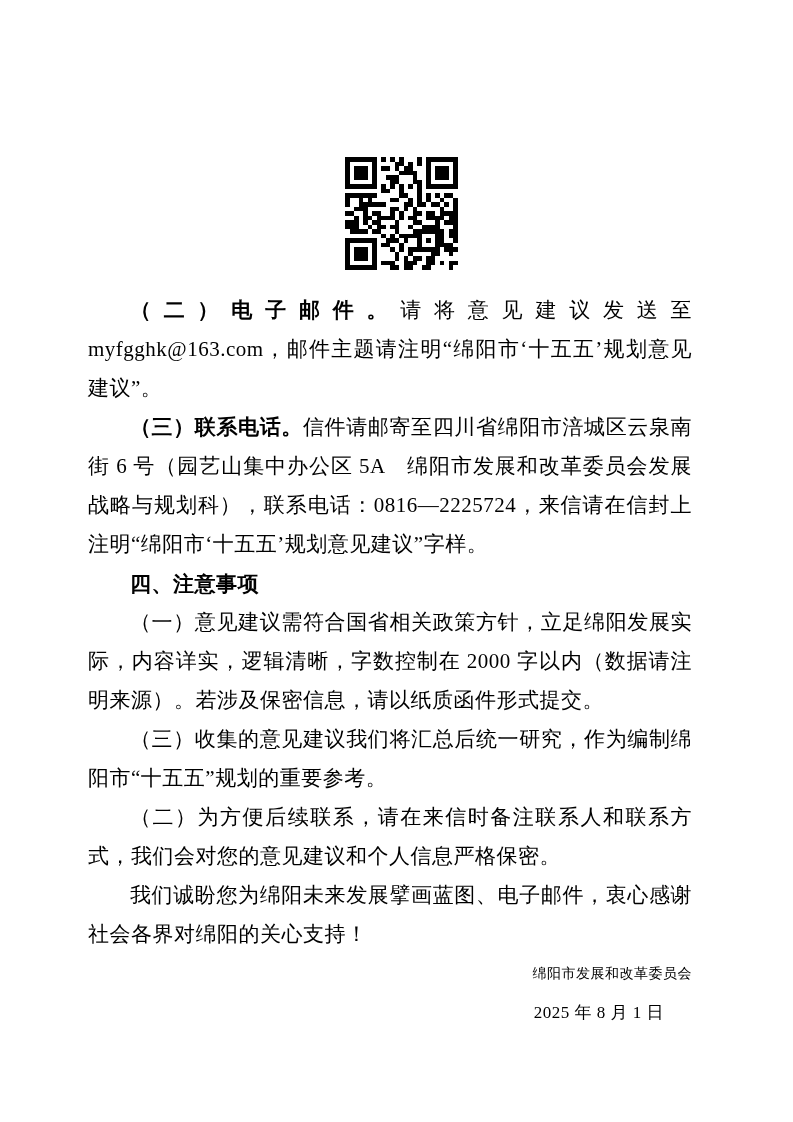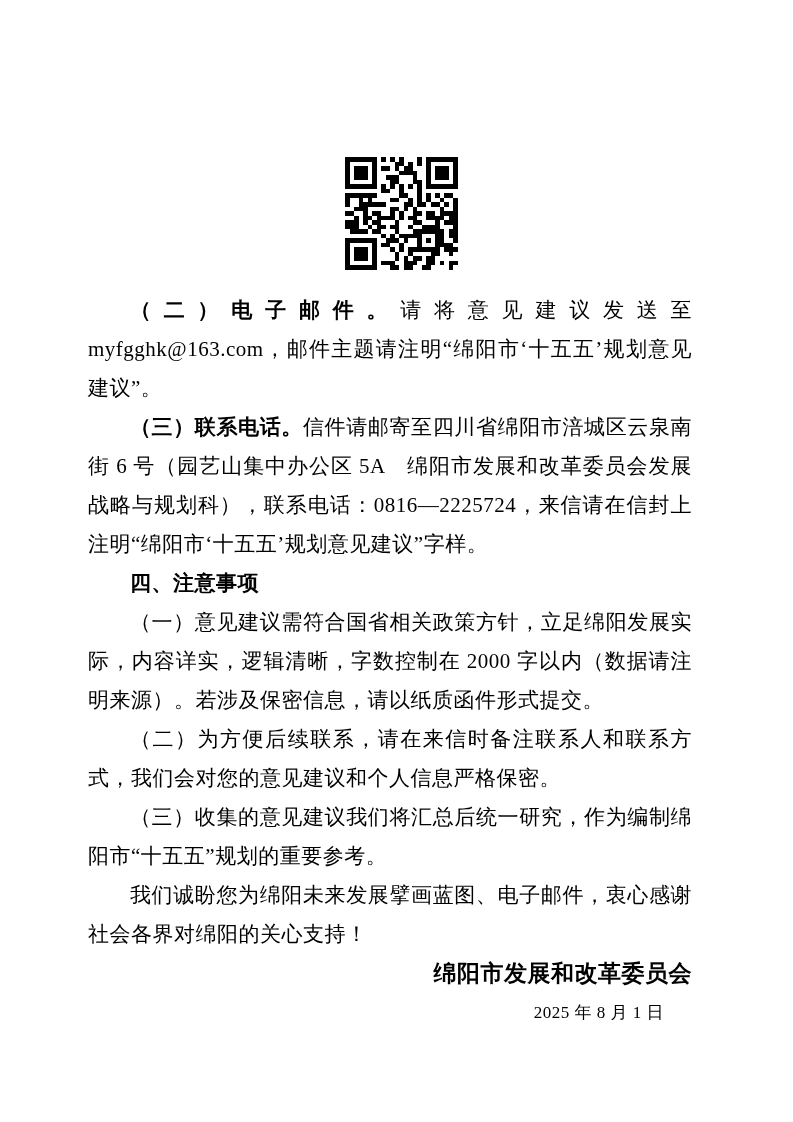--- a/index.html
+++ b/index.html
@@ -28,31 +28,30 @@
   }
   .para{
     margin:0;
     font-size:21px;
     line-height:39px;
     text-align:justify;
     text-indent:2em;
     letter-spacing:0.5px;
   }
   .para.heading{
-    font-family:Liberation Serif, serif;
+    font-family:Liberation Sans, sans-serif;
     font-weight:bold;
     text-align:left;
   }
   .lead{font-weight:bold;}
   .signature{margin-top:0;}
   .sig-org{
-    font-size:23px;line-height:39px;
+    font-size:14px;line-height:39px;
     text-align:right;
     letter-spacing:0.5px;
-    font-weight:bold;
   }
   .sig-date{
     font-size:17px;line-height:39px;
     text-align:right;
     padding-right:28px;
     letter-spacing:0.5px;
   }
 </style>
 </head>
 <body>
@@ -388,22 +387,22 @@
         <rect x="23" y="24" width="1" height="1" fill="#000000"></rect>
       </svg>
   </div>
 
   <div class="content" id="content">
     <div id="paragraphs">
         <p class="para"><span class="lead">（二）电子邮件。</span><span class="body-text">请将意见建议发送至 myfgghk@163.com，邮件主题请注明“绵阳市‘十五五’规划意见建议”。</span></p>
         <p class="para"><span class="lead">（三）联系电话。</span><span class="body-text">信件请邮寄至四川省绵阳市涪城区云泉南街 6 号（园艺山集中办公区 5A　绵阳市发展和改革委员会发展战略与规划科），联系电话：0816—2225724，来信请在信封上注明“绵阳市‘十五五’规划意见建议”字样。</span></p>
         <p class="para heading"><span class="lead">四、注意事项</span></p>
         <p class="para"><span class="body-text">（一）意见建议需符合国省相关政策方针，立足绵阳发展实际，内容详实，逻辑清晰，字数控制在 2000 字以内（数据请注明来源）。若涉及保密信息，请以纸质函件形式提交。</span></p>
+        <p class="para"><span class="body-text">（三）收集的意见建议我们将汇总后统一研究，作为编制绵阳市“十五五”规划的重要参考。</span></p>
         <p class="para"><span class="body-text">（二）为方便后续联系，请在来信时备注联系人和联系方式，我们会对您的意见建议和个人信息严格保密。</span></p>
-        <p class="para"><span class="body-text">（三）收集的意见建议我们将汇总后统一研究，作为编制绵阳市“十五五”规划的重要参考。</span></p>
         <p class="para"><span class="body-text">我们诚盼您为绵阳未来发展擘画蓝图、电子邮件，衷心感谢社会各界对绵阳的关心支持！</span></p>
       </div>
     <div class="signature">
       <div class="sig-org">绵阳市发展和改革委员会</div>
       <div class="sig-date">2025 年 8 月 1 日</div>
     </div>
   </div>
 
 </div>
 

